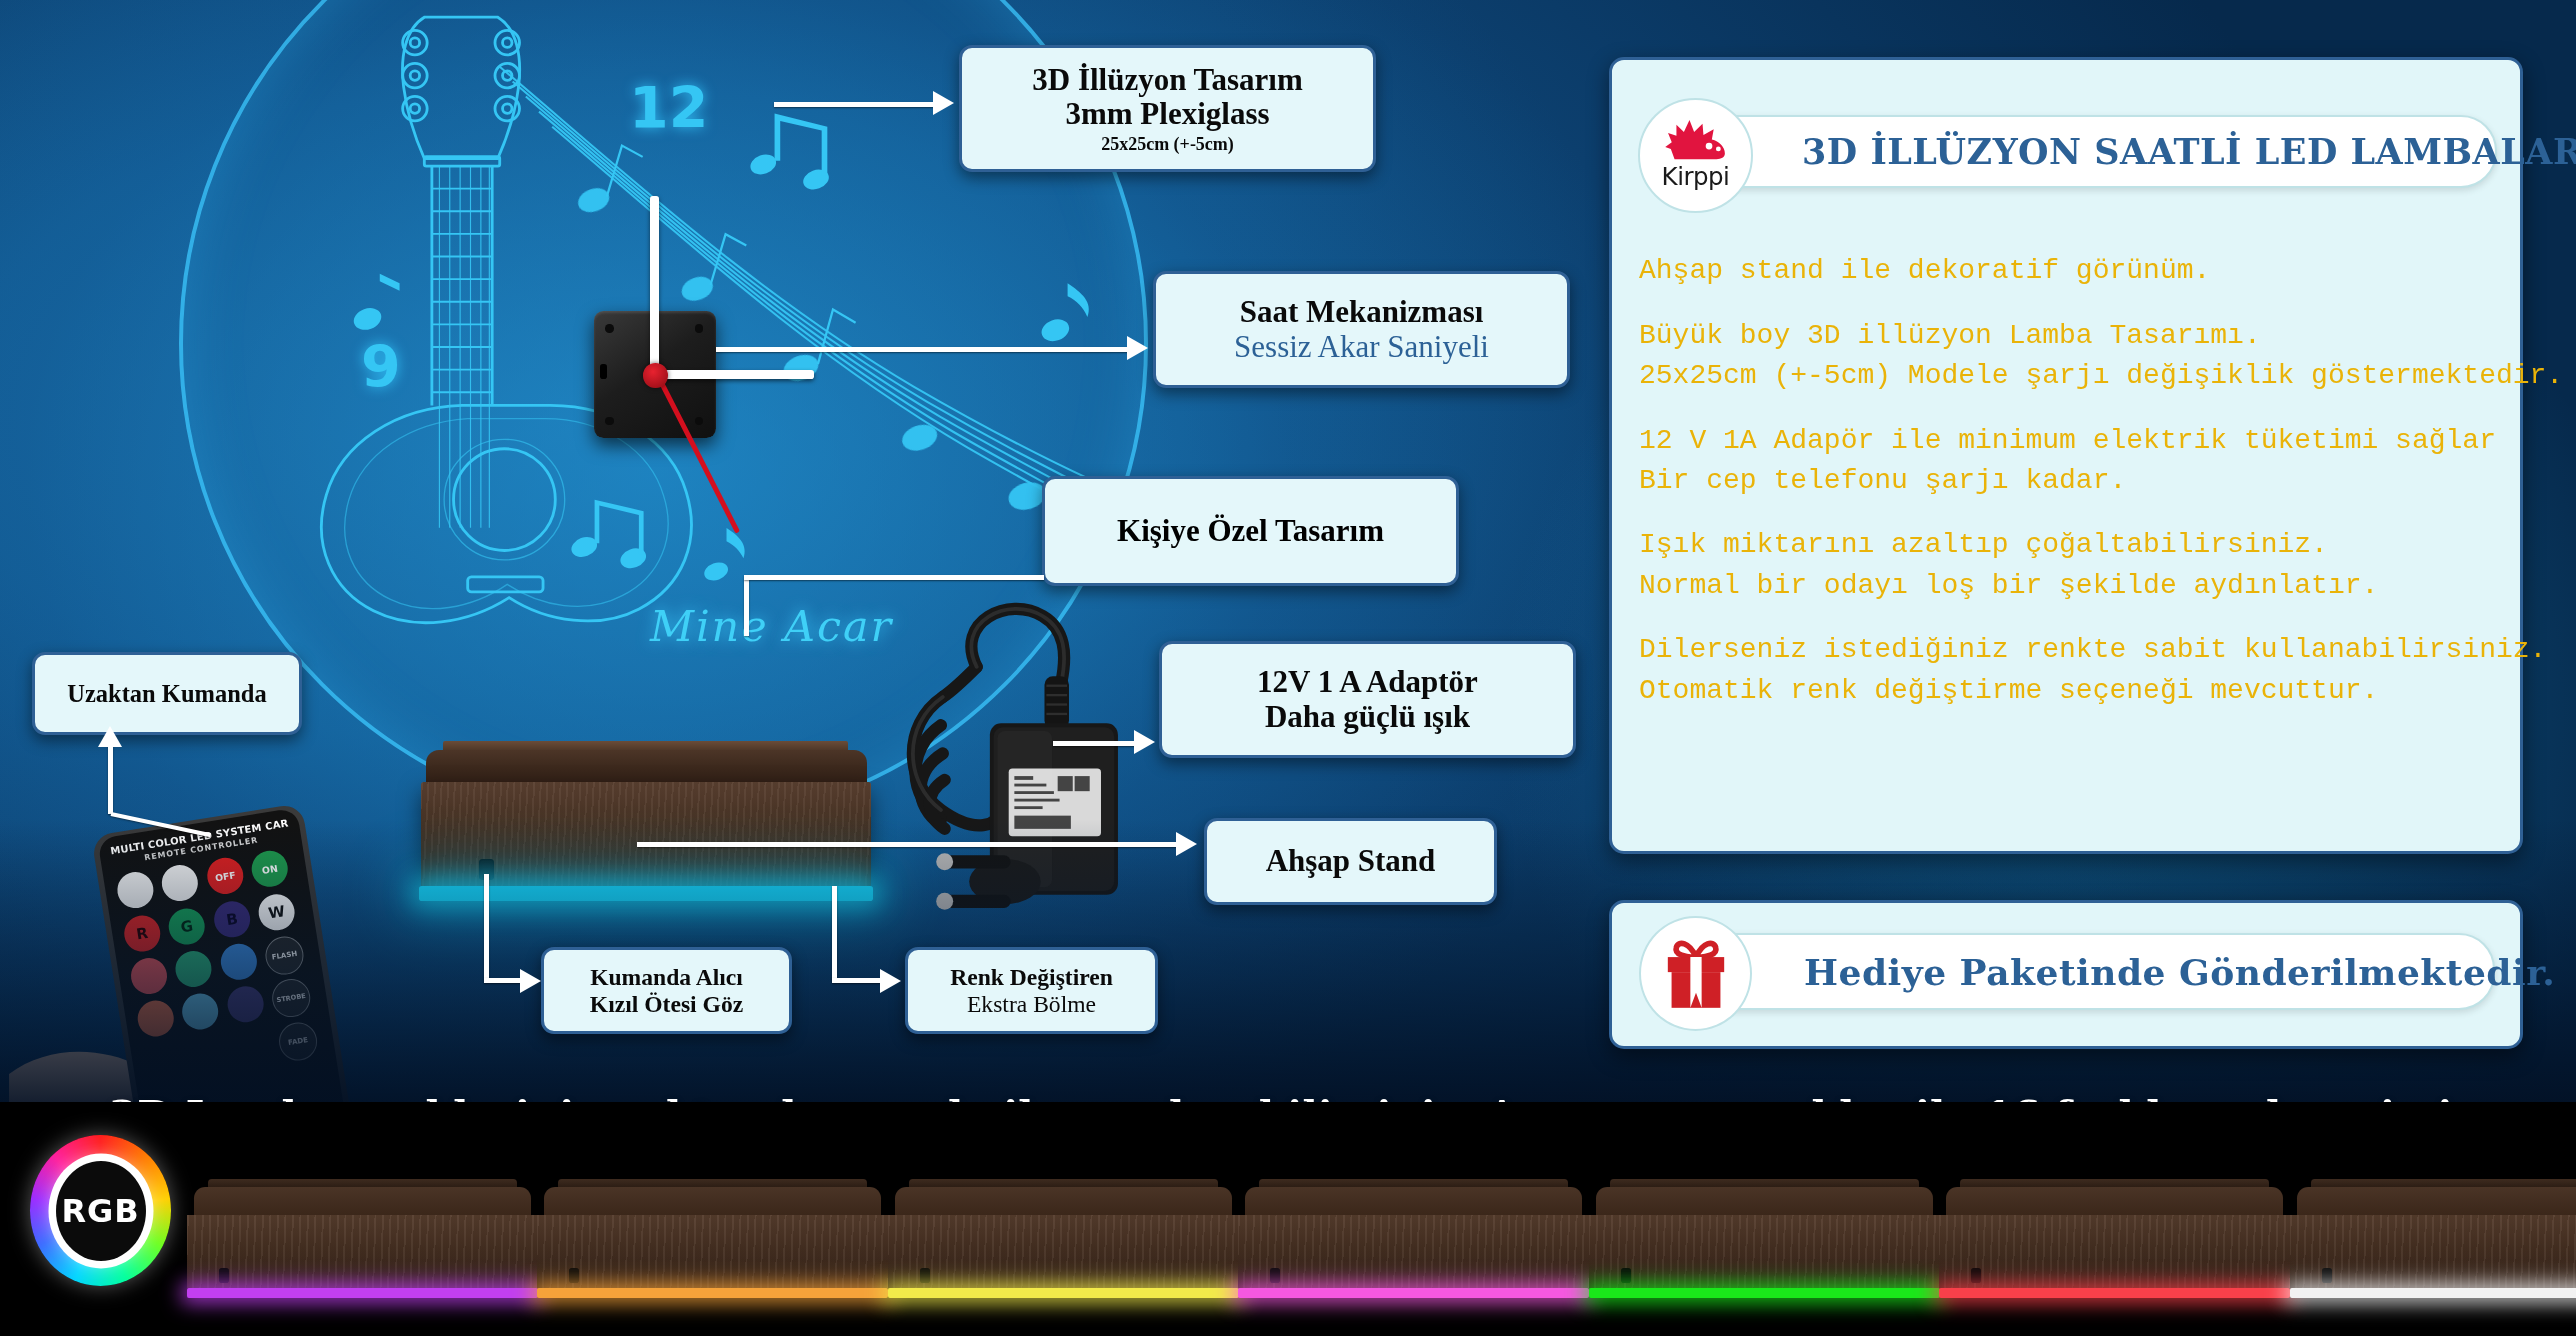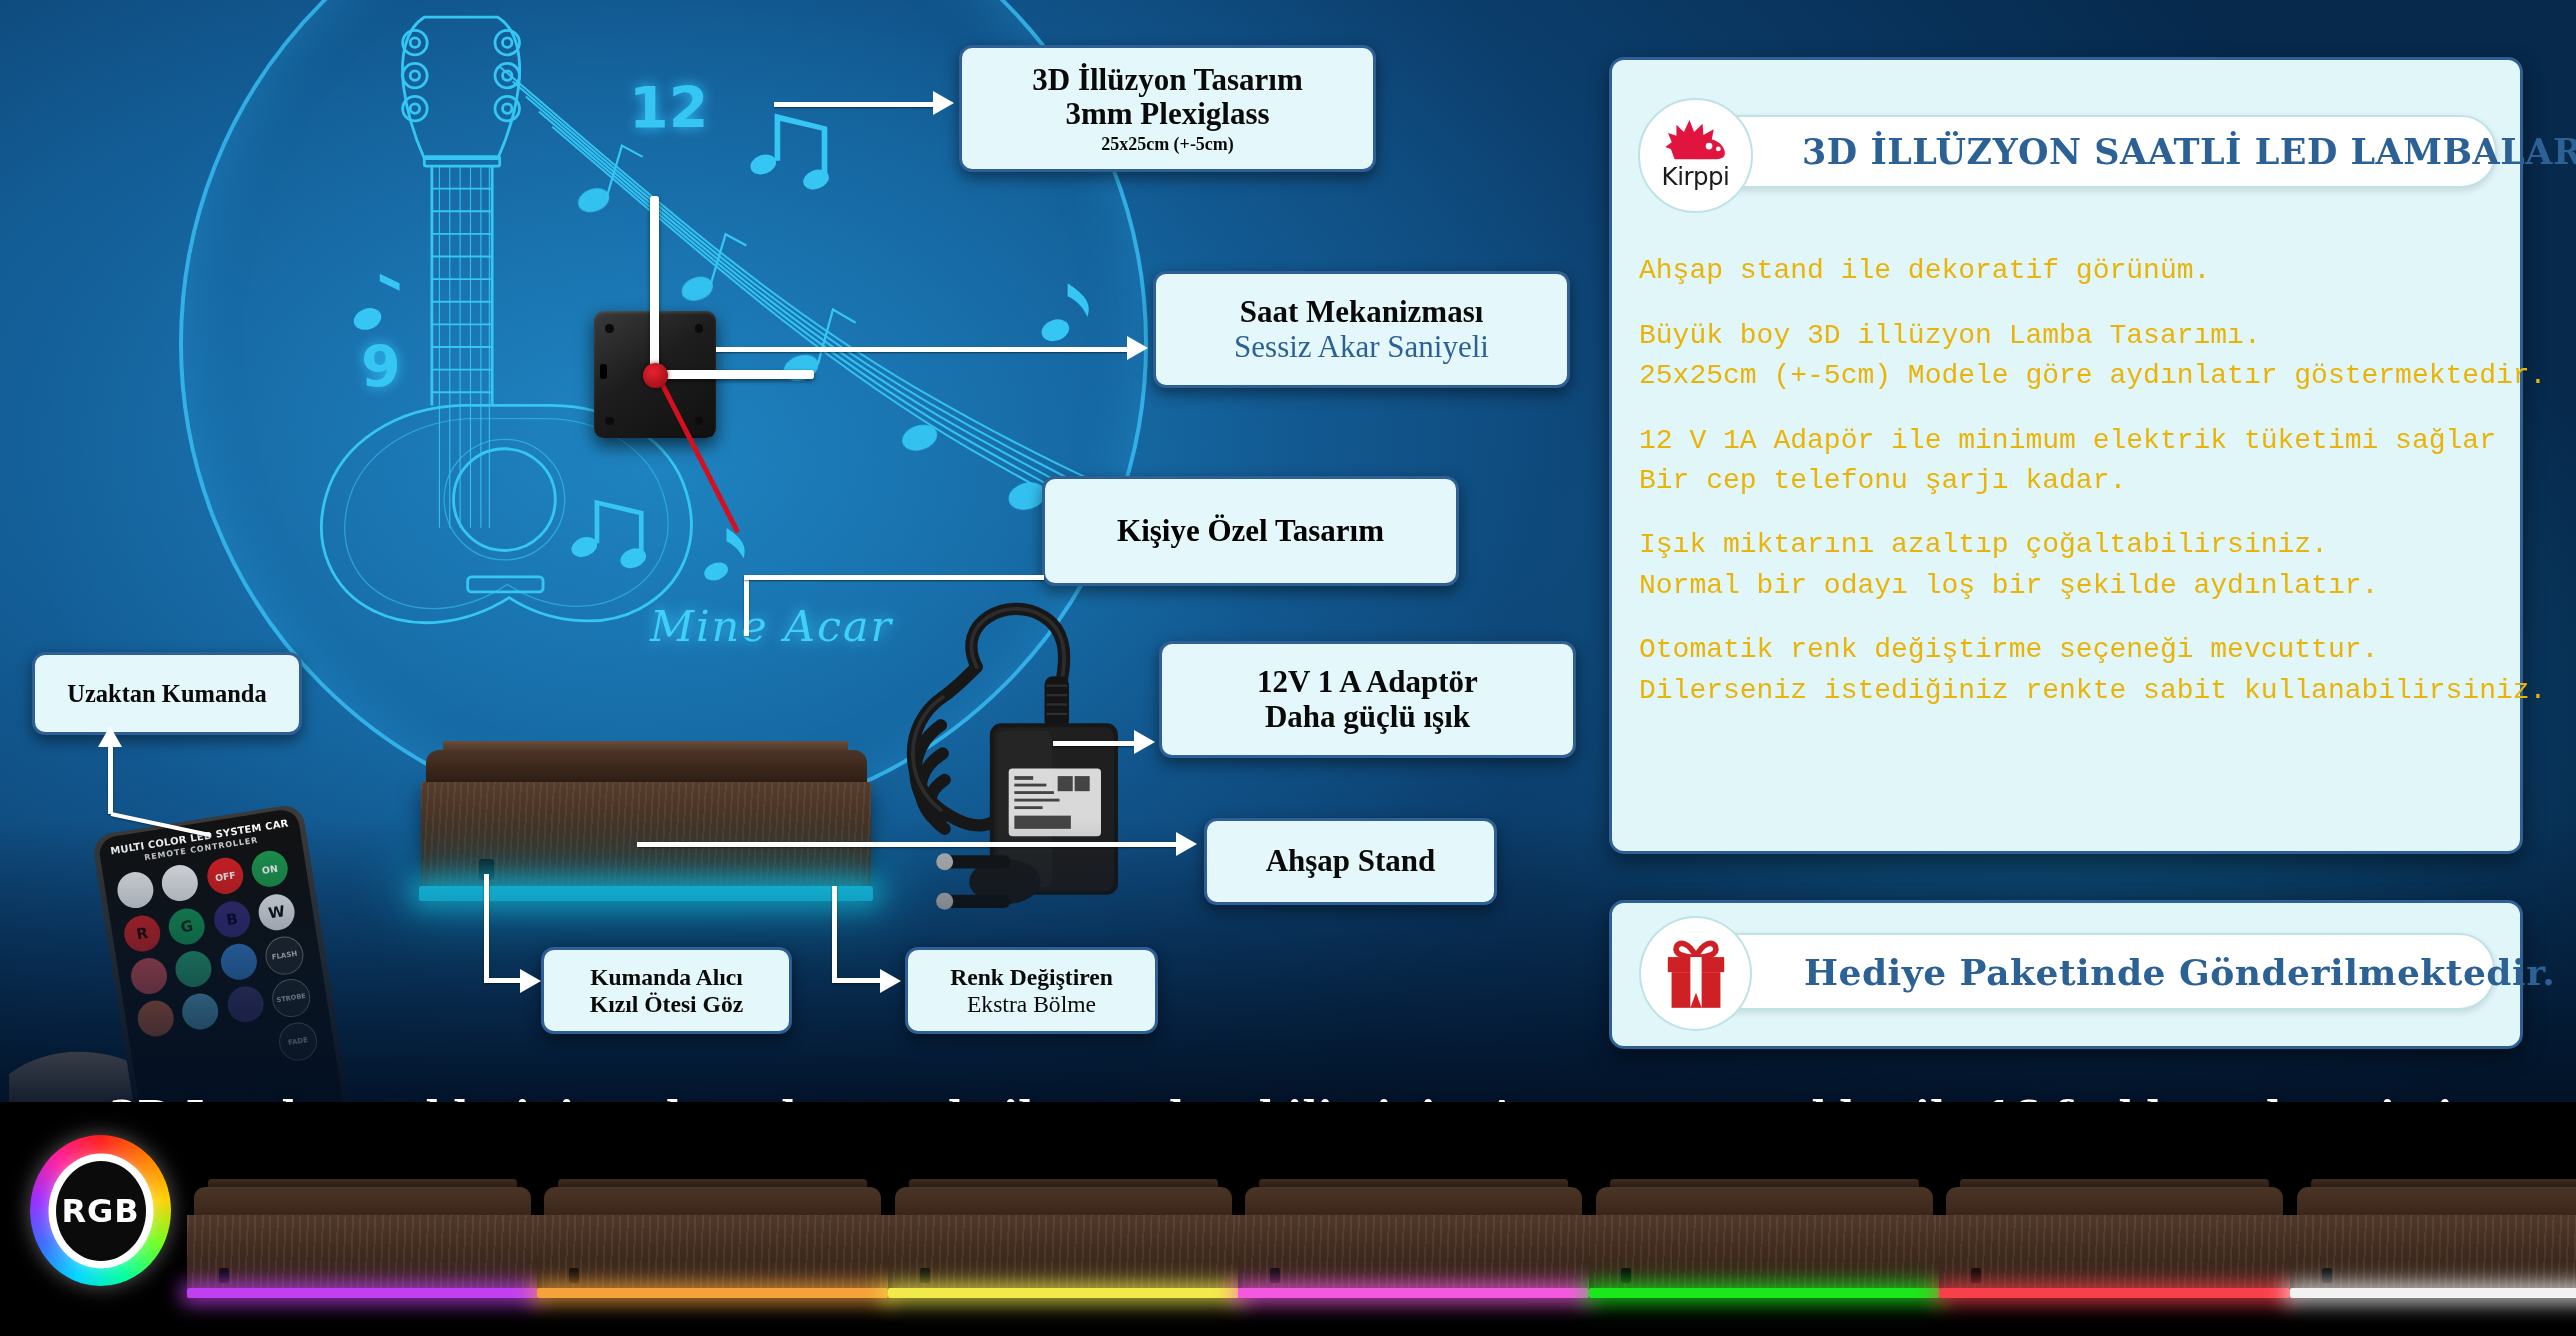--- a/index.html
+++ b/index.html
@@ -449,30 +449,30 @@
       <circle cx="47" cy="28" r="3.6" fill="#fff"></circle>
       <circle cx="57" cy="31" r="2.6" fill="#fff"></circle>
     </svg>
     <div style="color:#1a1a1a;font-family:'DejaVu Sans',sans-serif;font-size:24.5px;margin-top:0.9px;letter-spacing:-0.5px;">Kirppi</div>
   </div>
 
   <div class="body-txt" style="left:1639px;top:253px;width:848px;font-size:28px;">
     <p>Ahşap stand ile dekoratif görünüm.</p>
     <div class="gap"></div>
     <p>Büyük boy 3D illüzyon Lamba Tasarımı.</p>
-    <p>25x25cm (+-5cm) Modele göre aydınlatır göstermektedir.</p>
+    <p>25x25cm (+-5cm) Modele şarjı değişiklik göstermektedir.</p>
     <div class="gap"></div>
     <p>12 V 1A Adapör ile minimum elektrik tüketimi sağlar</p>
     <p>Bir cep telefonu şarjı kadar.</p>
     <div class="gap"></div>
     <p>Işık miktarını azaltıp çoğaltabilirsiniz.</p>
     <p>Normal bir odayı loş bir şekilde aydınlatır.</p>
     <div class="gap"></div>
+    <p>Dilerseniz istediğiniz renkte sabit kullanabilirsiniz.</p>
     <p>Otomatik renk değiştirme seçeneği mevcuttur.</p>
-    <p>Dilerseniz istediğiniz renkte sabit kullanabilirsiniz.</p>
   </div>
 
   <div class="panel" style="left:1609px;top:900px;width:908px;height:143px;"></div>
   <div class="panel-head" style="left:1696px;top:933px;width:799px;height:77px;padding-left:106px;box-sizing:border-box;">
     <div class="htxt" style="font-size:36px;">Hediye Paketinde Gönderilmektedir.</div>
   </div>
   <div class="logo-oval" style="left:1639px;top:916px;width:109px;height:111px;">
     <svg width="62" height="72" viewBox="0 0 66 76">
       <path d="M33 20 C26 4 14 2 12 10 C10 17 22 21 33 20 Z" fill="none" stroke="#cf2026" stroke-width="6"></path>
       <path d="M33 20 C40 4 52 2 54 10 C56 17 44 21 33 20 Z" fill="none" stroke="#cf2026" stroke-width="6"></path>

